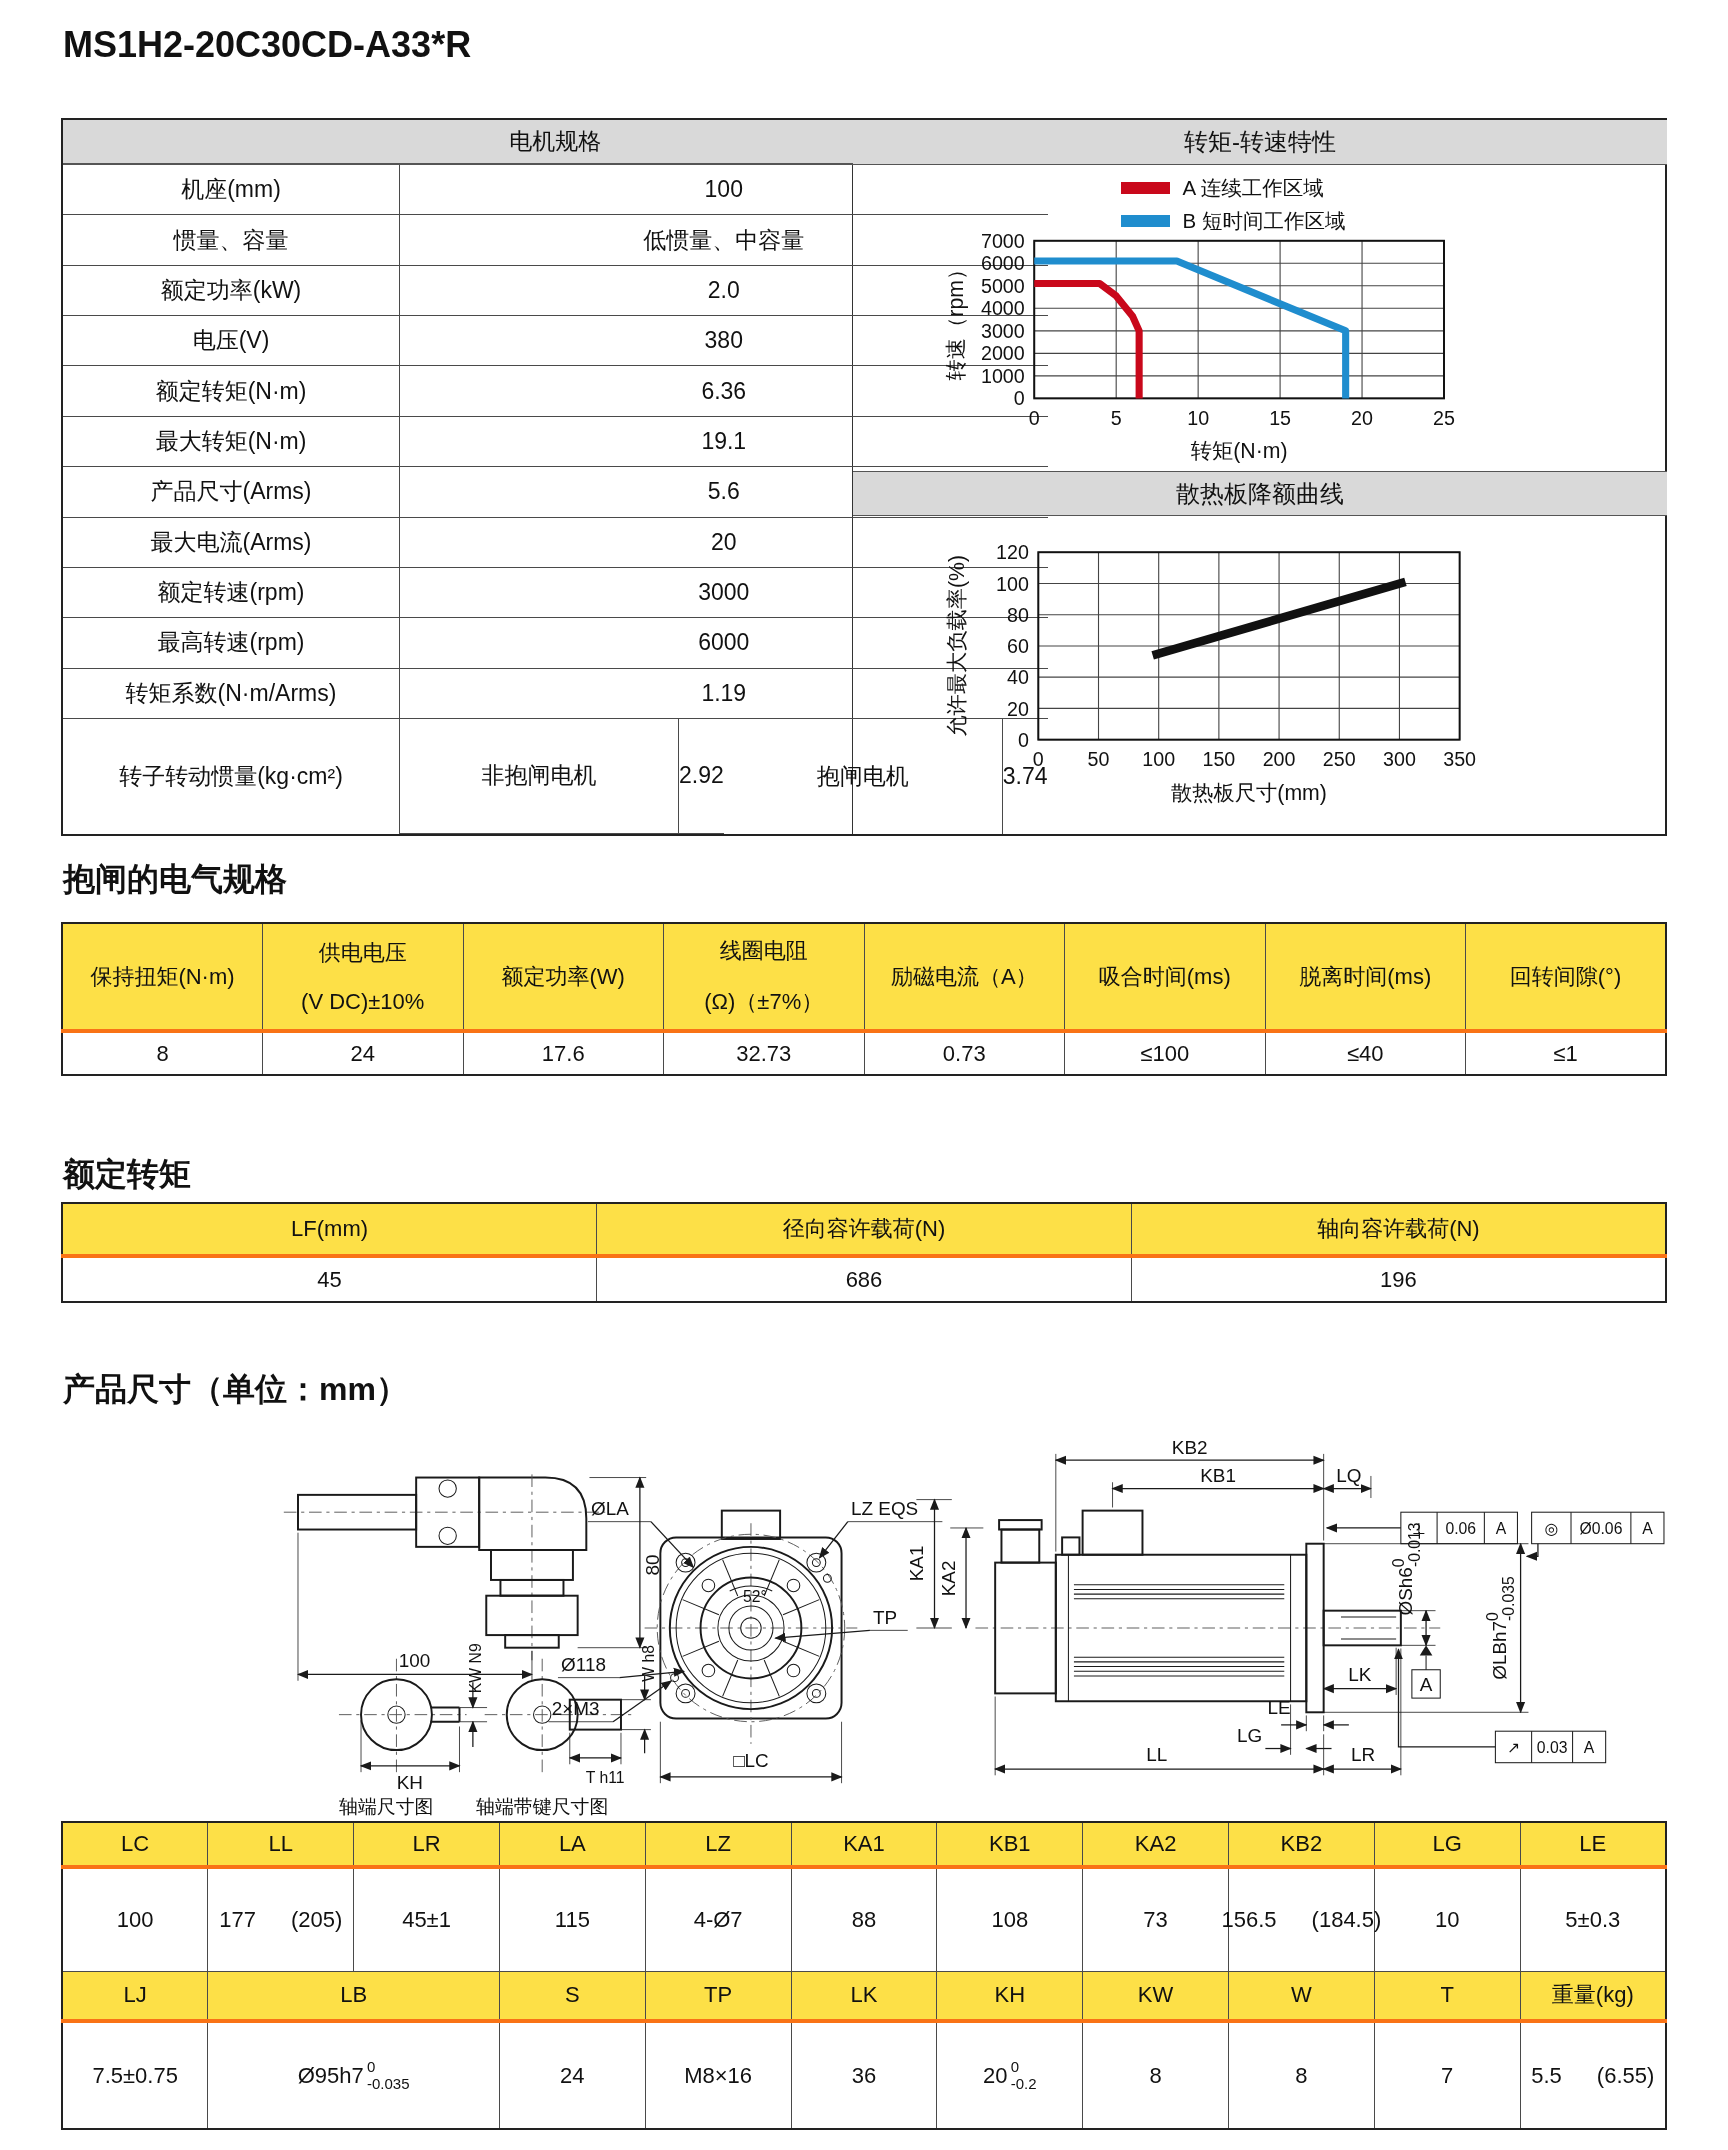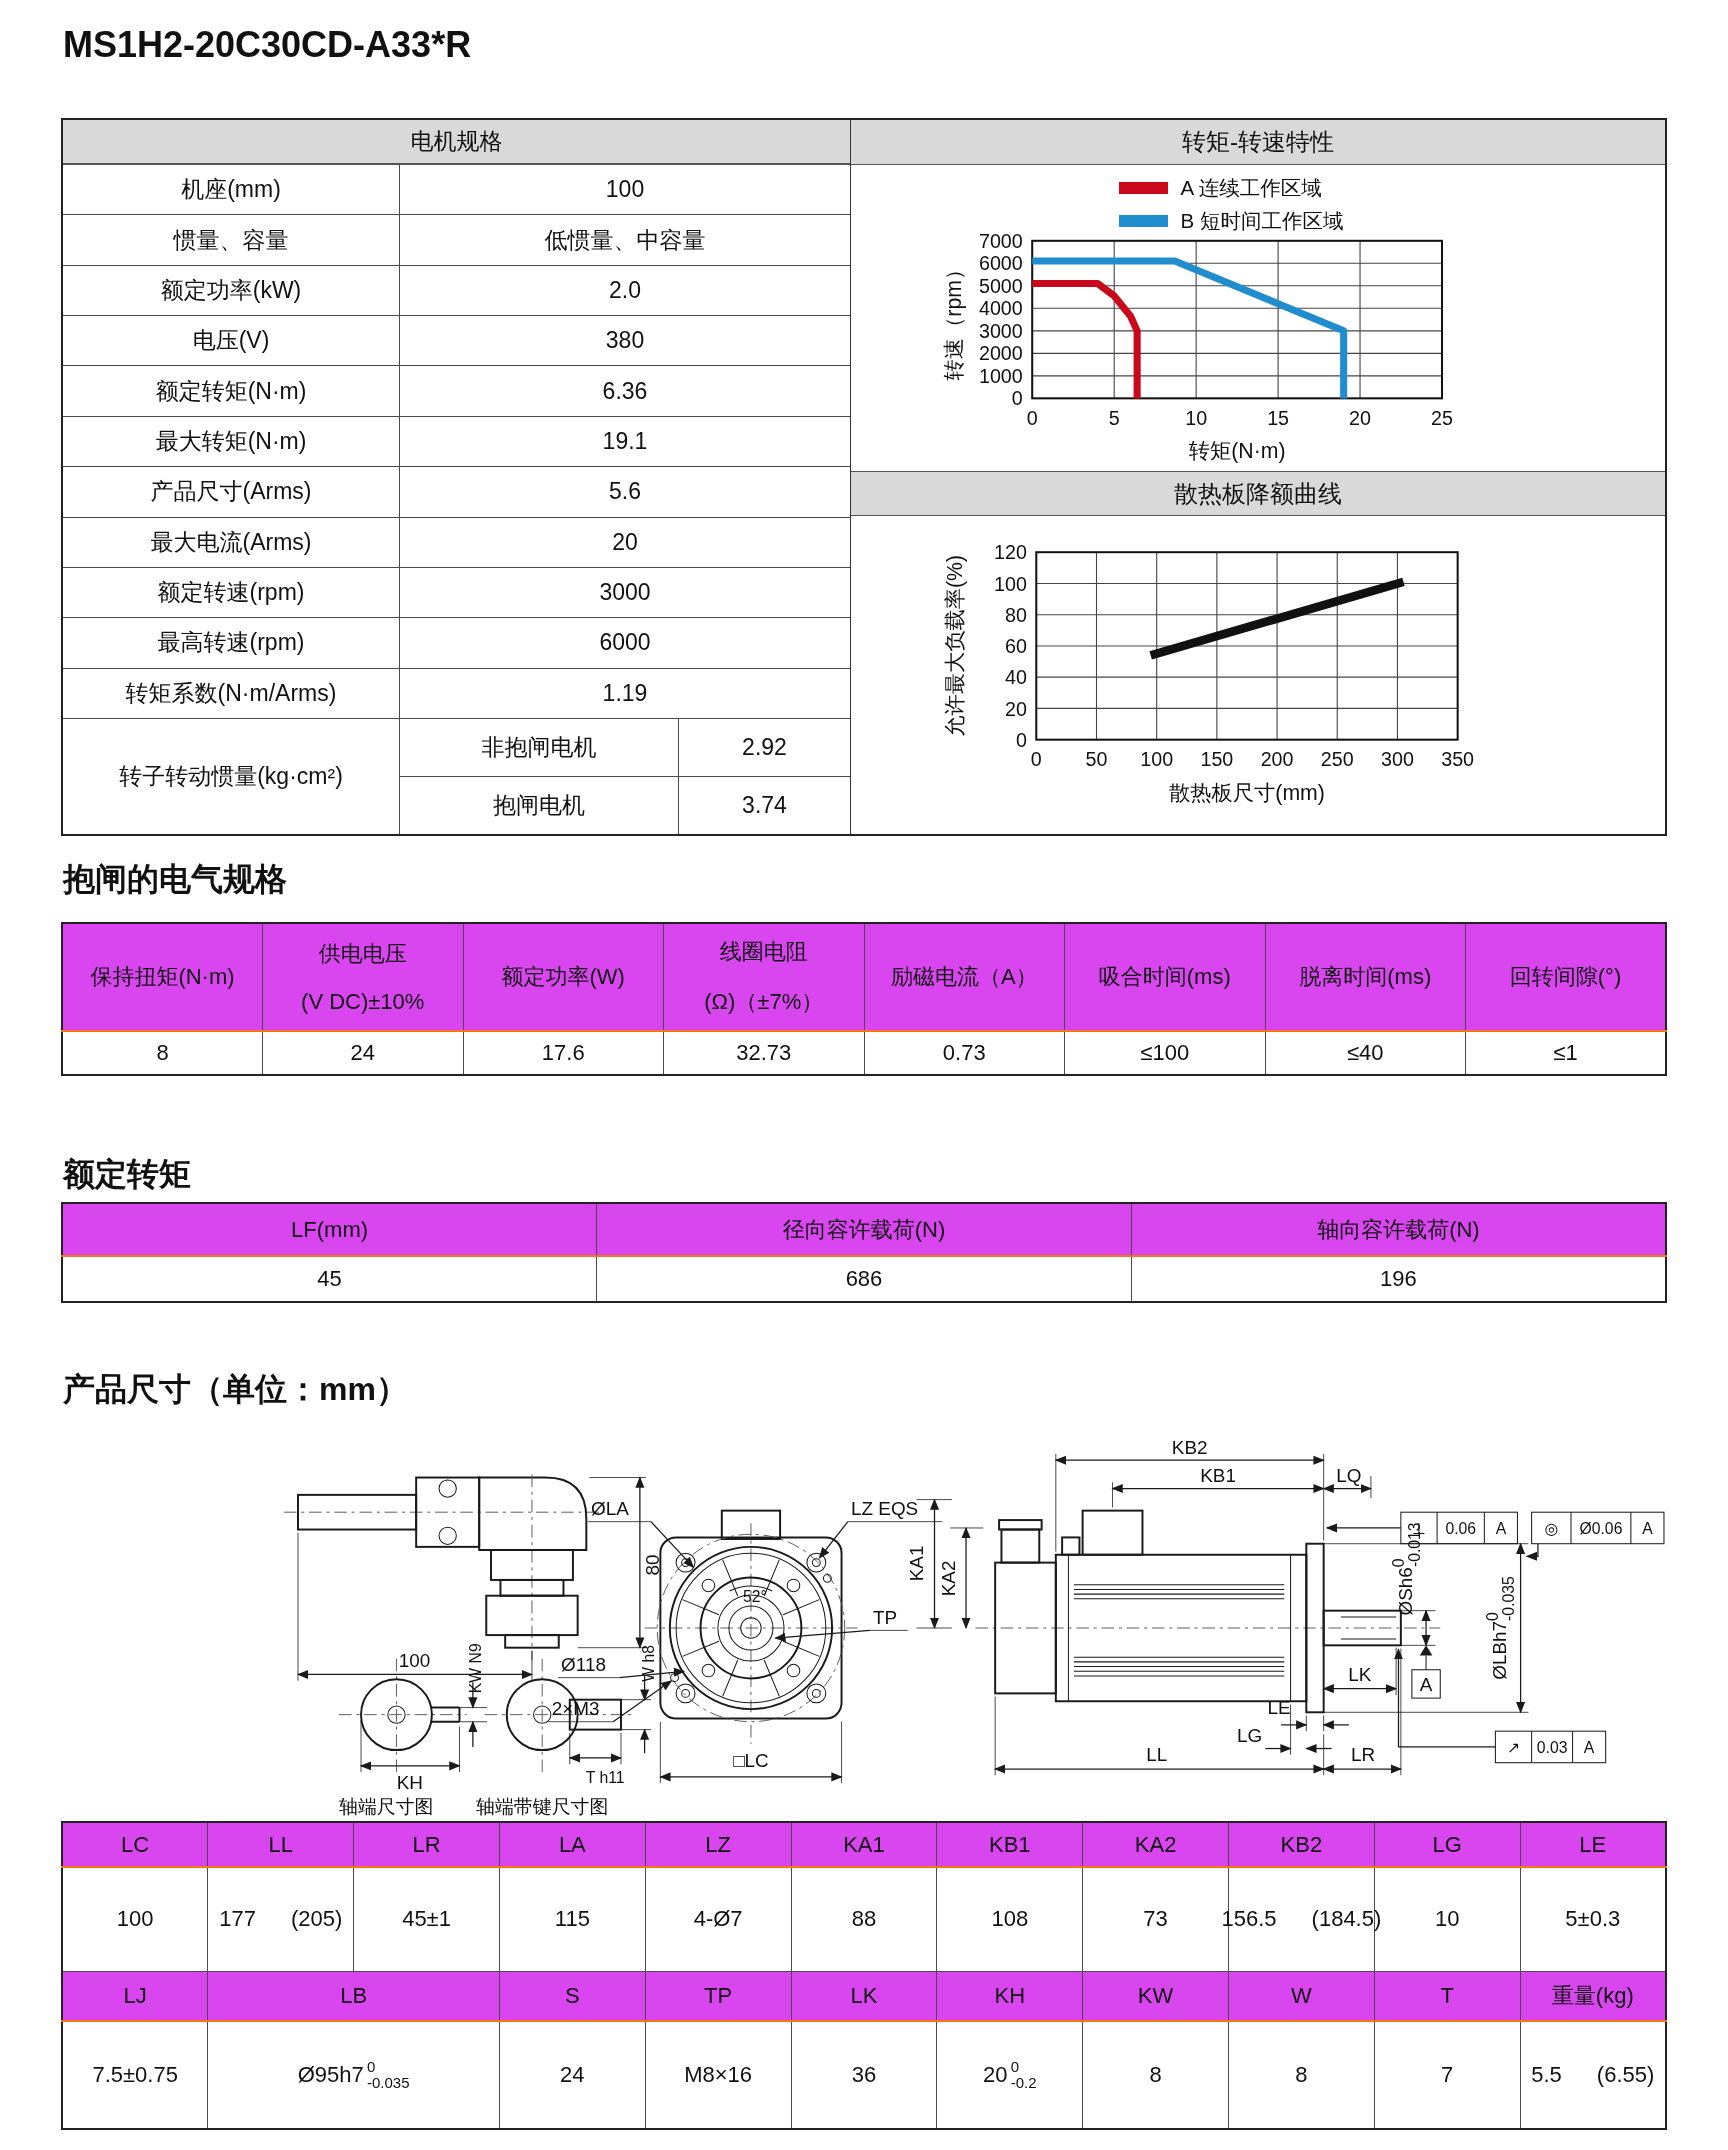--- a/index.html
+++ b/index.html
@@ -13,42 +13,42 @@
   .main-block *{box-sizing:border-box;}
   .spec-left{width:790px;border-right:1.6px solid #333;display:grid;
              grid-template-rows:45px repeat(11,1fr) 115px;}
   .spec-header{background:#d9d9d9;border-bottom:2px solid #555;
                display:flex;align-items:center;justify-content:center;font-size:23px;}
   .spec-row{display:flex;border-bottom:1.2px solid #4a4a4a;}
   .spec-row:last-child{border-bottom:none;}
   .spec-label{width:337px;border-right:1.2px solid #4a4a4a;display:flex;
               align-items:center;justify-content:center;font-size:23px;}
   .spec-value{flex:1;display:flex;align-items:center;justify-content:center;font-size:23px;}
-  .spec-sub{flex:1;display:flex;flex-direction:column;}
+  .spec-sub{flex:1;display:flex;flex-direction:row;}
   .spec-subrow{flex:1;display:flex;}
   .spec-subrow:first-child{border-bottom:1.2px solid #4a4a4a;}
   .spec-sublabel{width:279px;border-right:1.2px solid #4a4a4a;display:flex;
                  align-items:center;justify-content:center;font-size:23px;}
   .spec-subvalue{flex:1;display:flex;align-items:center;justify-content:center;font-size:23px;}
   .charts-right{flex:1;display:flex;flex-direction:column;}
   .panel-title{height:45px;background:#d9d9d9;border-bottom:1.6px solid #555;flex:0 0 auto;
                display:flex;align-items:center;justify-content:center;font-size:24px;}
   .panel-title.mid{border-top:1.6px solid #555;}
   .chartwrap{position:relative;flex:0 0 auto;}
   .legend{position:absolute;left:268px;top:9.5px;}
   .legend-item{display:flex;align-items:center;height:27px;margin-bottom:6.3px;}
   .legend-item .sw{width:49px;height:12px;margin-right:12.6px;}
   .legend-item .lt{font-size:20.5px;}
   .tick{font-size:25px;fill:#111;font-family:"Liberation Sans",sans-serif;}
   .alabel{font-size:27px;fill:#111;font-family:"Liberation Sans",sans-serif;}
   
   table.dt{border-collapse:collapse;width:1606px;table-layout:fixed;
            border:2px solid #222;position:absolute;left:61px;font-size:22px;}
   table.dt td{border:1.2px solid #4a4a4a;text-align:center;vertical-align:middle;padding:0;}
-  table.dt tr.hd td{background:#d946ef;border-bottom:2px solid #f97316;}
+  table.dt tr.hd td{background:#fde047;border-bottom:4px solid #f97316;}
   .h2l{display:flex;flex-direction:column;align-items:center;justify-content:center;gap:20.5px;}
   .twoline{display:flex;align-items:center;justify-content:center;gap:35px;}
   .tolv{display:inline-flex;align-items:center;justify-content:center;}
   .tstack{display:inline-flex;flex-direction:column;line-height:1.1;font-size:15px;
           margin-left:3.2px;text-align:left;}
   
   svg text{font-family:"Liberation Sans",sans-serif;}
   .oln{fill:none;stroke:#1a1a1a;stroke-width:2.5px;}
   .thin{fill:none;stroke:#1a1a1a;stroke-width:1.3px;}
   .cl{fill:none;stroke:#555;stroke-width:1.2px;stroke-dasharray:16 6 4 6;}

